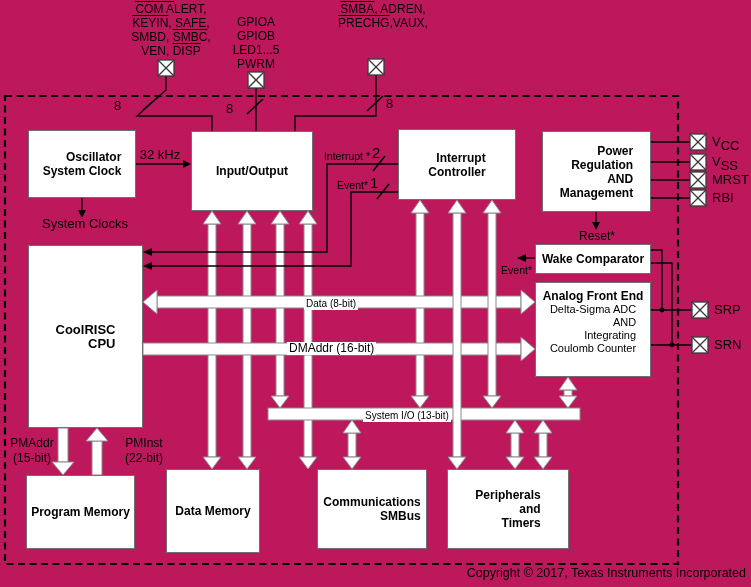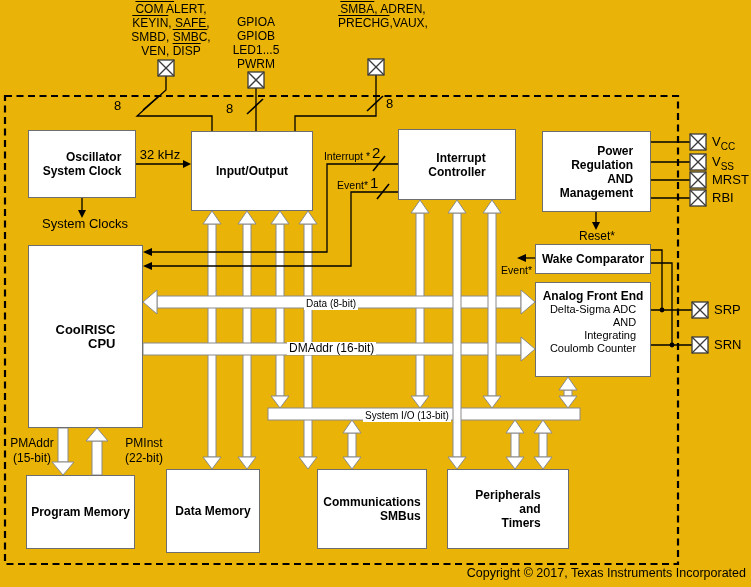--- a/index.html
+++ b/index.html
@@ -1,34 +1,34 @@
 <!DOCTYPE html>
 <html><head>
 <meta charset="utf-8">
 <style>
   html,body{margin:0;padding:0;background:#fff;}
-  #screen{position:relative;width:751px;height:587px;background:#eab308;
+  #screen{position:relative;width:751px;height:587px;background:#be185d;
           font-family:"Liberation Sans",sans-serif;color:#000;overflow:hidden;}
   #wires{position:absolute;left:0;top:0;z-index:1;}
   .blk{position:absolute;z-index:2;background:#fff;border:1px solid #6e6e6e;
        display:flex;align-items:center;justify-content:center;text-align:right;
        font-weight:bold;font-size:12px;line-height:14px;white-space:pre-line;box-sizing:border-box;}
   .blk.col{flex-direction:column;justify-content:flex-start;padding-top:6px;}
   .afe-body{font-weight:normal;font-size:11px;line-height:13px;white-space:pre-line;}
   .lbl{position:absolute;z-index:3;font-size:12px;line-height:13px;white-space:pre-line;}
   .ctr{text-align:center;}
   .rgt{text-align:right;}
   .onbus{background:#fff;padding:0 2px;}
   .pins{position:absolute;z-index:3;font-size:12px;line-height:14px;text-align:center;}
   .ov{text-decoration:overline;}
   .small{font-size:10.5px;}
   .tiny{font-size:10px;}
   .num{font-size:15px;}
   .pinlabel{font-size:13px;}
-  sub{font-size:10px;}
+  sub{font-size:13px;}
 </style>
 </head>
 <body>
 
 <div id="screen">
 
 <svg id="wires" width="751" height="587" viewBox="0 0 751 587">
 
   <rect x="5" y="96" width="673" height="468" fill="none" stroke="#000" stroke-width="2.2" stroke-dasharray="7 4.5"></rect>
 

